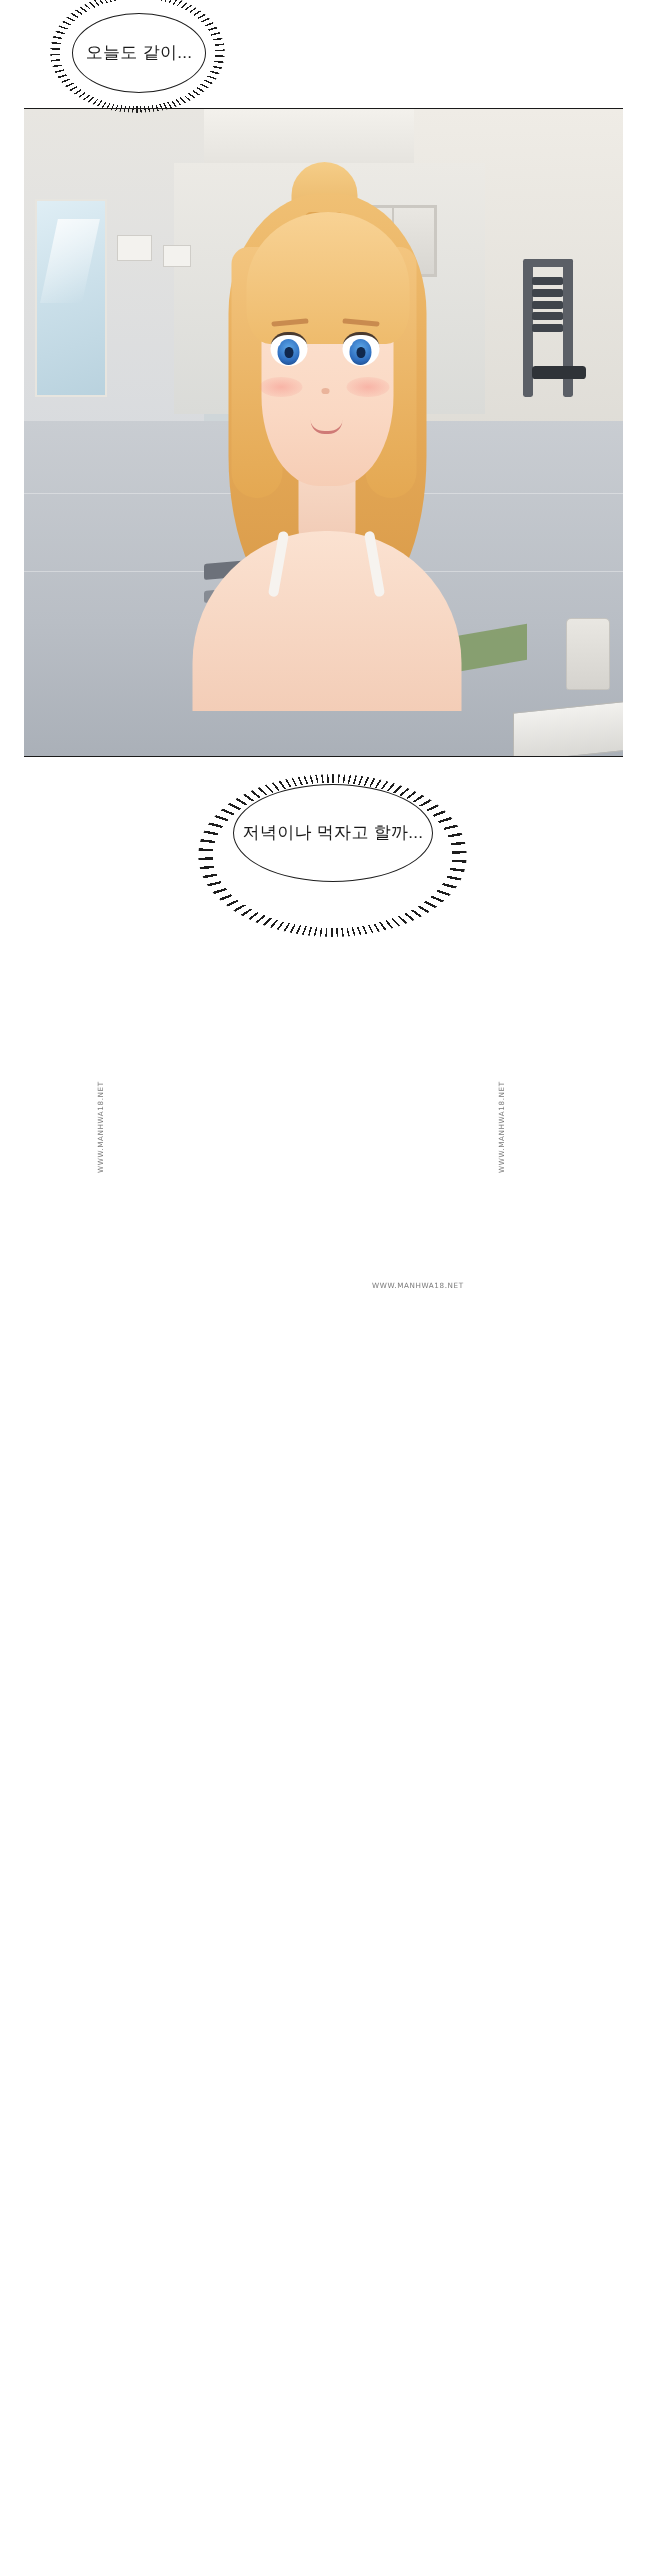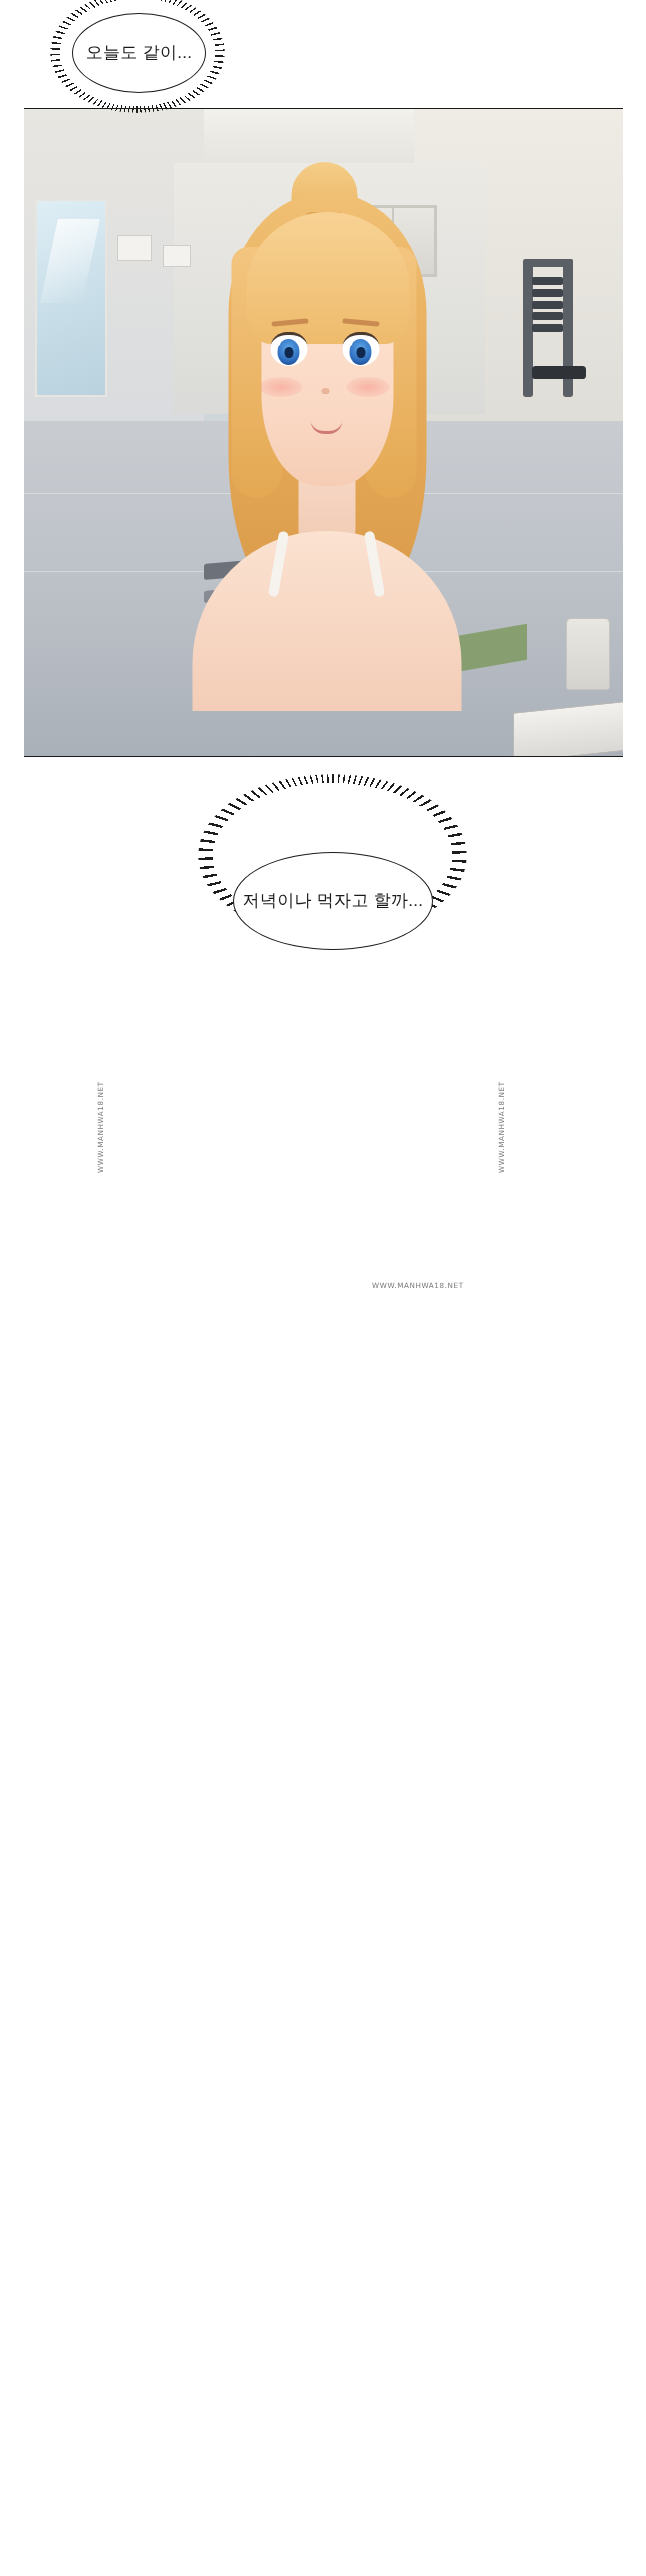--- a/index.html
+++ b/index.html
@@ -294,21 +294,21 @@
     z-index: 4;
     background:
       repeating-conic-gradient(from 0deg,
         #1c1c1c 0deg 1.1deg,
         rgba(255,255,255,0) 1.1deg 4deg);
     -webkit-mask-image: radial-gradient(ellipse at center, transparent 0 63%, #000 63% 100%);
     mask-image: radial-gradient(ellipse at center, transparent 0 63%, #000 63% 100%);
   }
   .bubble-1 { left: 72px; top: 13px; width: 132px; height: 78px; }
   .spikes-1 { left: 50px; top: -8.4px; width: 175px; height: 121px; }
-  .bubble-2 { left: 233px; top: 852px; width: 198px; height: 96px; }
+  .bubble-2 { left: 233px; top: 784px; width: 198px; height: 96px; }
   .spikes-2 { left: 198px; top: 774px; width: 269px; height: 163px; }
 
   
   .wm {
     position: absolute;
     color: #7a7a7a;
     font-size: 7.2px;
     letter-spacing: 0.6px;
     white-space: nowrap;
     font-family: "DejaVu Sans", sans-serif;

